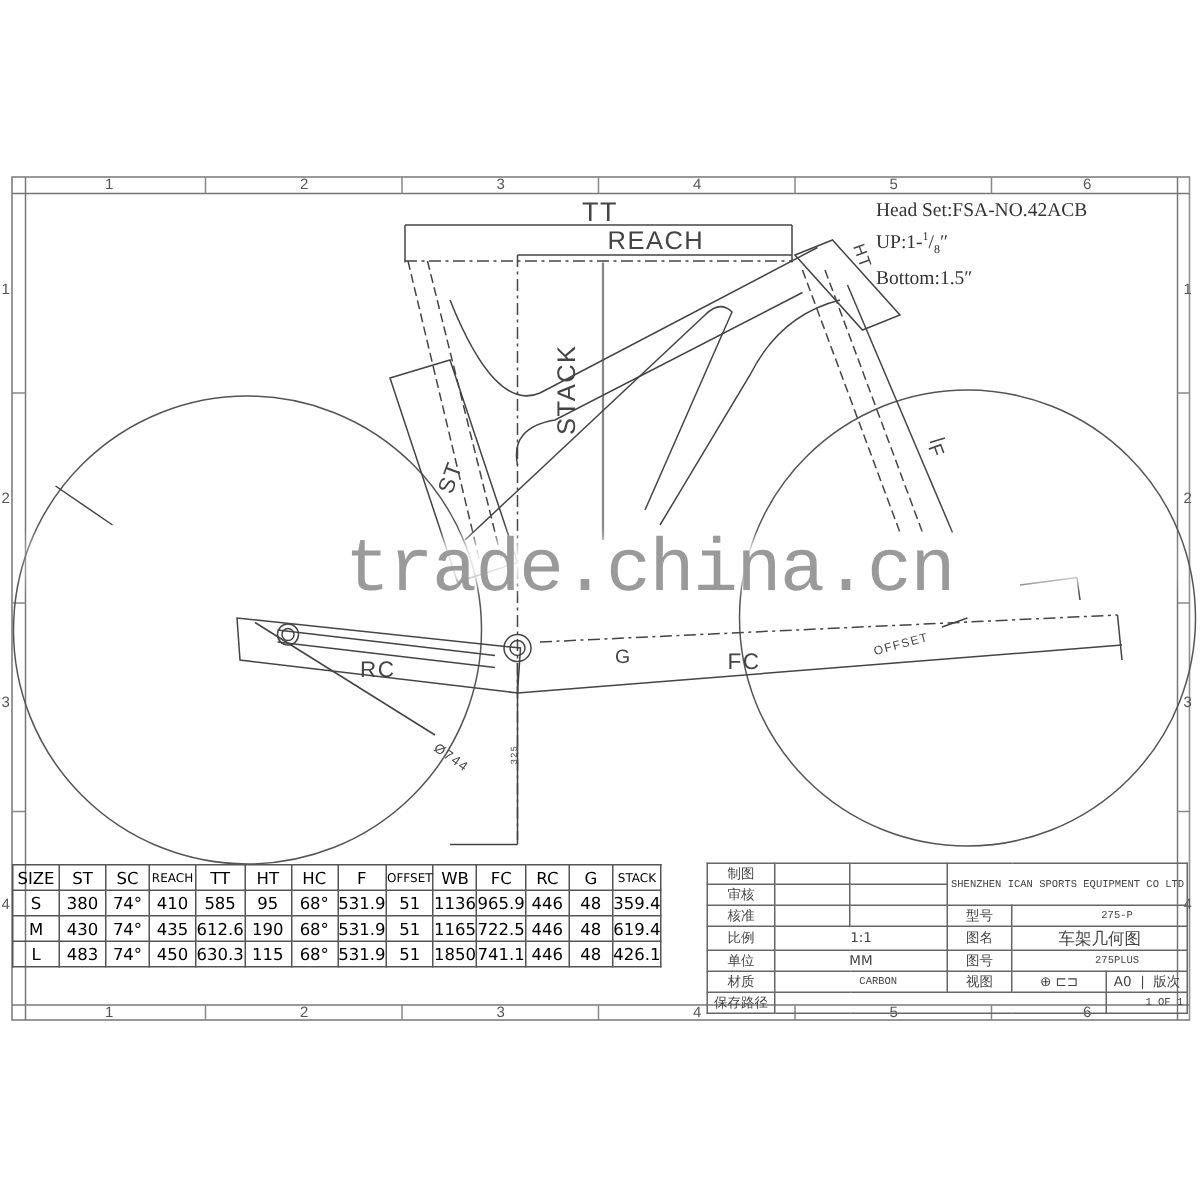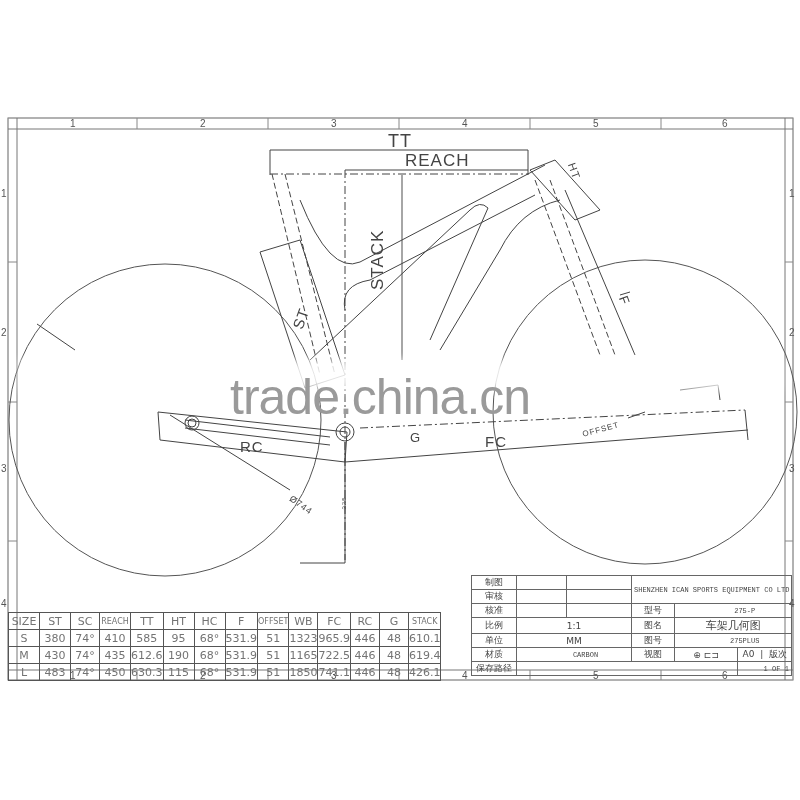--- a/index.html
+++ b/index.html
@@ -1,29 +1,29 @@
 <!DOCTYPE html>
 <html><head>
 <meta charset="utf-8">
 <style>
   html, body { margin:0; padding:0; background:#ffffff; }
   body { width:800px; height:800px; position:relative; overflow:hidden; font-family:"Liberation Sans", sans-serif; color:#333; }
   #sheet { position:absolute; left:0; top:0; width:800px; height:800px; }
   .zone-num { position:absolute; font-size:10px; color:#555; font-family:"Liberation Sans", sans-serif; }
   .dim-label { position:absolute; font-family:"Liberation Sans", sans-serif; color:#444; letter-spacing:1px; }
   .headset-notes { position:absolute; left:584px; top:131px; font-family:"Liberation Serif", serif; font-size:13px; line-height:18px; color:#333; }
-  .geo-table { position:absolute; left:8px; top:612px; border-collapse:collapse; font-family:"DejaVu Sans", sans-serif; color:#737373; }
+  .geo-table { position:absolute; left:8px; top:576px; border-collapse:collapse; font-family:"DejaVu Sans", sans-serif; color:#000000; }
   .geo-table td, .geo-table th { border:1px solid #555; font-weight:normal; text-align:center; padding:0; height:16px; font-size:11px; }
   .geo-table th.small { font-size:8px; }
   .title-block { position:absolute; left:471px; top:575px; border-collapse:collapse; font-family:"DejaVu Sans", sans-serif; color:#444; }
   .title-block td { border:1px solid #666; font-size:9px; height:12.5px; padding:0 2px; text-align:center; white-space:nowrap;margin-left:36px; }
   .title-block td.company { font-size:7px; font-family:Liberation Mono, monospace; }
   .title-block td.mono { font-family:Liberation Mono, monospace; font-size:7px;padding-left:25px; }
   .title-block td.big { font-size:11px; }
-  .watermark { position:absolute; left:230px; top:352px; font-size:50px; color:#9a9a9a; font-family:Liberation Sans, sans-serif; letter-spacing:-1px;margin-top:16px; }
+  .watermark { position:absolute; left:230px; top:352px; font-size:50px; color:#9a9a9a; font-family:Liberation Mono, monospace; letter-spacing:-1px; }
   .blur { position:absolute; background:rgba(255,255,255,0.85); filter:blur(5px); }
 </style>
 </head>
 <body>
 
 <div id="sheet">
 
   <svg width="800" height="800" viewBox="0 0 800 800" style="position:absolute;left:0;top:0">
     <g fill="none" stroke="#444" stroke-width="1">
 
@@ -127,20 +127,25 @@
   <span class="dim-label" style="left:290px;top:310px;font-size:15px;transform:rotate(-70deg)">ST</span>
   <span class="dim-label" style="left:566px;top:165px;font-size:11px;transform:rotate(70deg)">HT</span>
   <span class="dim-label" style="left:620px;top:293px;font-size:13px;transform:rotate(70deg)">F</span>
   <span class="dim-label" style="left:240px;top:438px;font-size:15px">RC</span>
   <span class="dim-label" style="left:485px;top:433px;font-size:15px">FC</span>
   <span class="dim-label" style="left:410px;top:430px;font-size:13px">G</span>
   <span class="dim-label" style="left:582px;top:425px;font-size:8px;transform:rotate(-15deg)">OFFSET</span>
   <span class="dim-label" style="left:288px;top:500px;font-size:9px;transform:rotate(35deg)">Ø744</span>
   <span class="dim-label" style="left:337px;top:500px;font-size:6px;transform:rotate(-90deg)">325</span>
 
+  <div class="headset-notes">
+    <div>Head Set:FSA-NO.42ACB</div>
+    <div><span>UP:1-</span><sup style="font-size:8px">1</sup>/<sub style="font-size:8px">8</sub><span>″</span></div>
+    <div>Bottom:1.5″</div>
+  </div>
 
   <div class="blur" style="left:20px;top:360px;width:760px;height:30px"></div>
   <div class="watermark">trade.china.cn</div>
 
   <table class="geo-table">
     <tbody>
         <tr>
       <th style="width:30px">SIZE</th>
       <th style="width:30px">ST</th>
       <th style="width:28px">SC</th>
@@ -159,25 +164,25 @@
     <tr>
       <td>S</td>
       <td>380</td>
       <td>74°</td>
       <td>410</td>
       <td>585</td>
       <td>95</td>
       <td>68°</td>
       <td>531.9</td>
       <td>51</td>
-      <td>1323</td>
+      <td>1136</td>
       <td>965.9</td>
       <td>446</td>
       <td>48</td>
-      <td>610.1</td>
+      <td>359.4</td>
     </tr>
     <tr>
       <td>M</td>
       <td>430</td>
       <td>74°</td>
       <td>435</td>
       <td>612.6</td>
       <td>190</td>
       <td>68°</td>
       <td>531.9</td>

